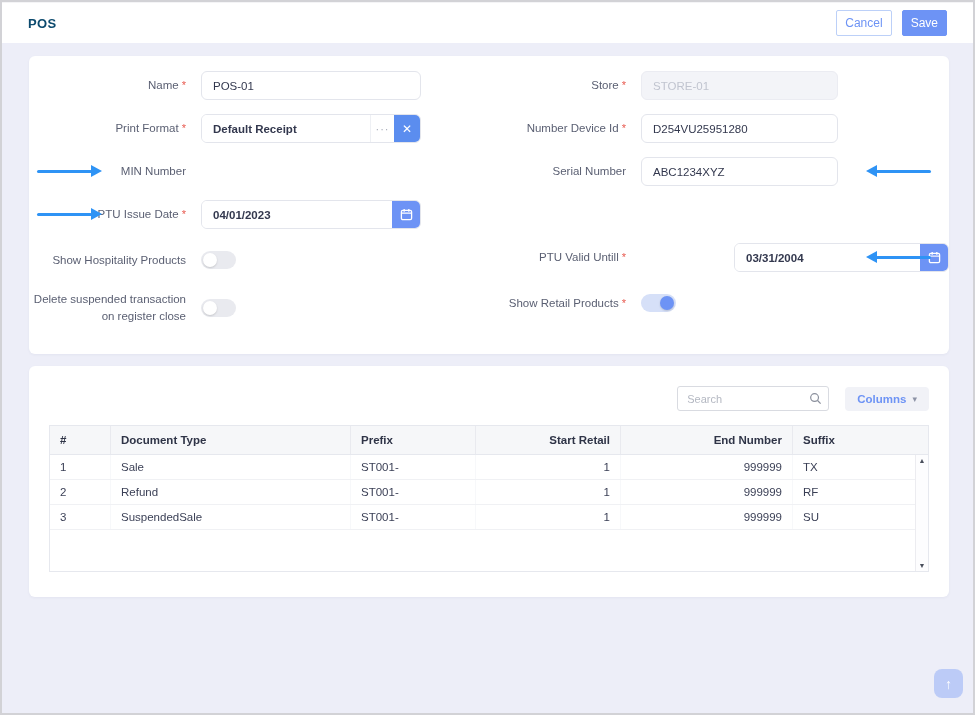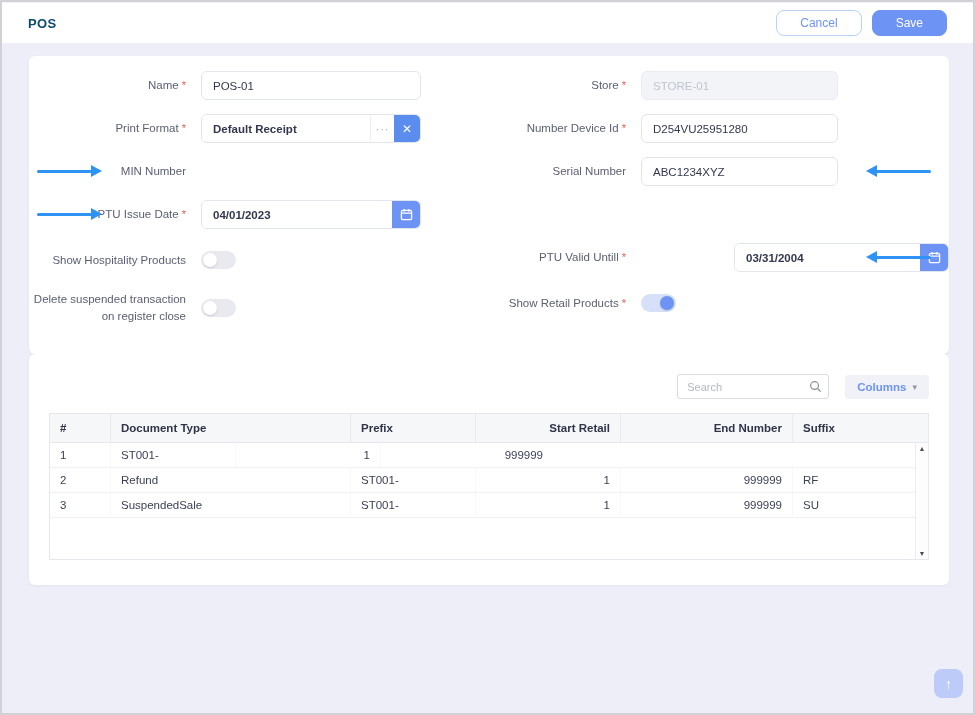--- a/index.html
+++ b/index.html
@@ -27,21 +27,21 @@
     width:20px; height:20px; border-radius:50%; background:#e8eefc; color:#5f8ef3;
     font-size:12px; font-weight:bold; display:flex; align-items:center; justify-content:center; cursor:pointer;
   }
   
   .page-header {
     height:41px; background:#ffffff; display:flex; align-items:center;
     justify-content:space-between; padding:0 26px; border-top:1px solid #f4f4f6;
   }
   .page-title { font-size:13px; font-weight:bold; color:#0c4a6e; letter-spacing:.3px; }
   .hdr-actions { display:flex; gap:10px; }
-  .btn { font-family:inherit; font-size:12px; border-radius:8px; padding:5px 23px; cursor:pointer; }
+  .btn { font-family:inherit; font-size:12px; border-radius:2px; padding:5px 8px; cursor:pointer; }
   .btn-cancel { background:#ffffff; border:1px solid #bcd0f8; color:#6d93f5; }
   .btn-save { background:#6d93f5; border:1px solid #6d93f5; color:#ffffff; }
   
   .content { padding:13px 24px 0 27px; }
   .card { background:#ffffff; border-radius:6px; box-shadow:0 1px 3px rgba(40,50,90,.05); }
   .form-card { padding:8px 0 22px 0; }
   .form-grid { display:grid; grid-template-columns:1fr 1fr; }
   .frow { position:relative; height:43px; display:flex; align-items:center; }
   .frow.tall { height:48px; }
   .frow.skip { margin-top:43px;justify-content:space-between; }
@@ -76,21 +76,21 @@
   .toggle.on .knob { left:19px; background:#6d93f5; }
   
   .arr { position:absolute; top:50%; height:3px; margin-top:-1.5px; background:#2e93f5; border-radius:2px; }
   .arr-r { left:8px; width:55px; }
   .arr-r::after { content:""; position:absolute; right:-10px; top:-5px;
     border-left:11px solid #2e93f5; border-top:6px solid transparent; border-bottom:6px solid transparent; }
   .arr-l { right:18px; width:55px; }
   .arr-l::after { content:""; position:absolute; left:-10px; top:-5px;
     border-right:11px solid #2e93f5; border-top:6px solid transparent; border-bottom:6px solid transparent; }
   
-  .table-card { margin-top:0; padding:20px 20px 25px 20px; }
+  .table-card { margin-top:12px; padding:20px 20px 25px 20px; }
   .tbl-toolbar { display:flex; justify-content:flex-end; align-items:center; gap:16px; }
   .searchbox { position:relative; width:152px; }
   .searchbox input {
     width:100%; height:25px; border:1px solid #d9dbe1; border-radius:3px;
     padding:0 26px 0 9px; font-family:inherit; font-size:11px; color:#5a5f72; outline:none;
   }
   .searchbox input::placeholder { color:#b4b8c2; }
   .searchbox .mag { position:absolute; right:7px; top:5px; }
   .btn-columns {
     background:#f1f2f7; border:0; border-radius:4px; color:#6d93f5; font-weight:bold;
@@ -266,23 +266,25 @@
           <div class="c0">#</div>
           <div class="c1">Document Type</div>
           <div class="c2">Prefix</div>
           <div class="c3">Start Retail</div>
           <div class="c4">End Number</div>
           <div class="c5">Suffix</div>
         </div>
         <div class="tbody">
           <div class="trow">
             <div class="c0">1</div>
+            <div class="c1">Sale</div>
             <div class="c2">ST001-</div>
             <div class="c3">1</div>
             <div class="c4">999999</div>
+            <div class="c5">TX</div>
           </div>
           <div class="trow">
             <div class="c0">2</div>
             <div class="c1">Refund</div>
             <div class="c2">ST001-</div>
             <div class="c3">1</div>
             <div class="c4">999999</div>
             <div class="c5">RF</div>
           </div>
           <div class="trow">

